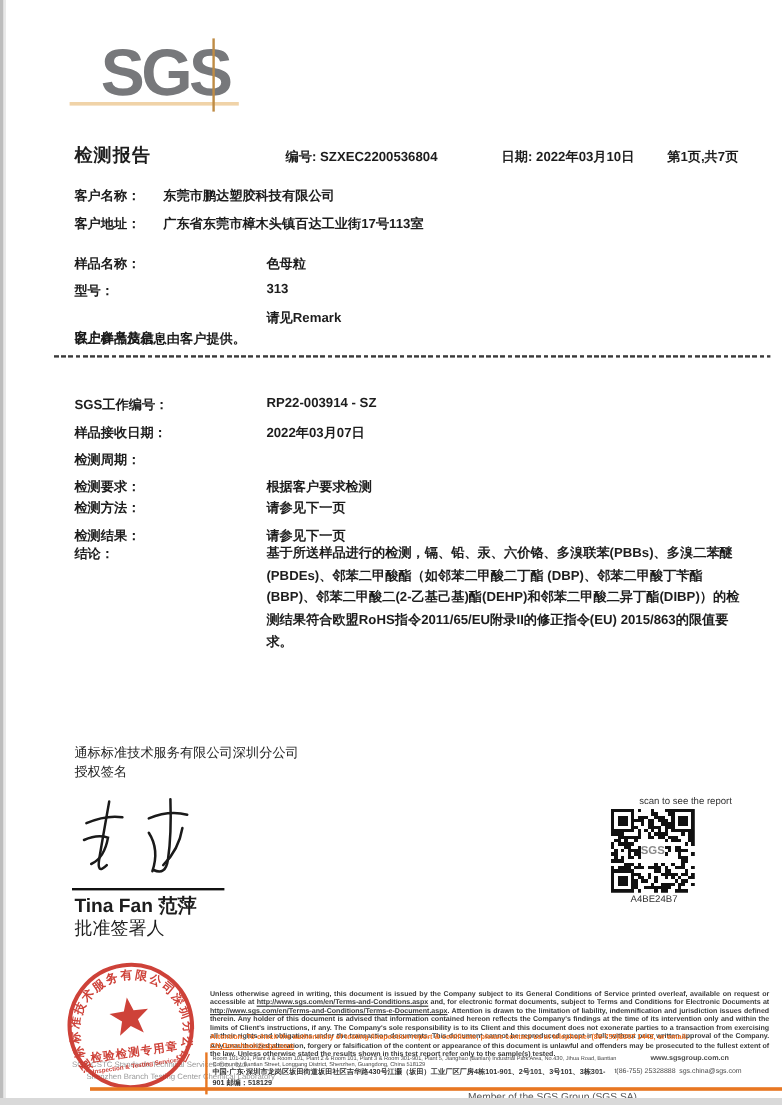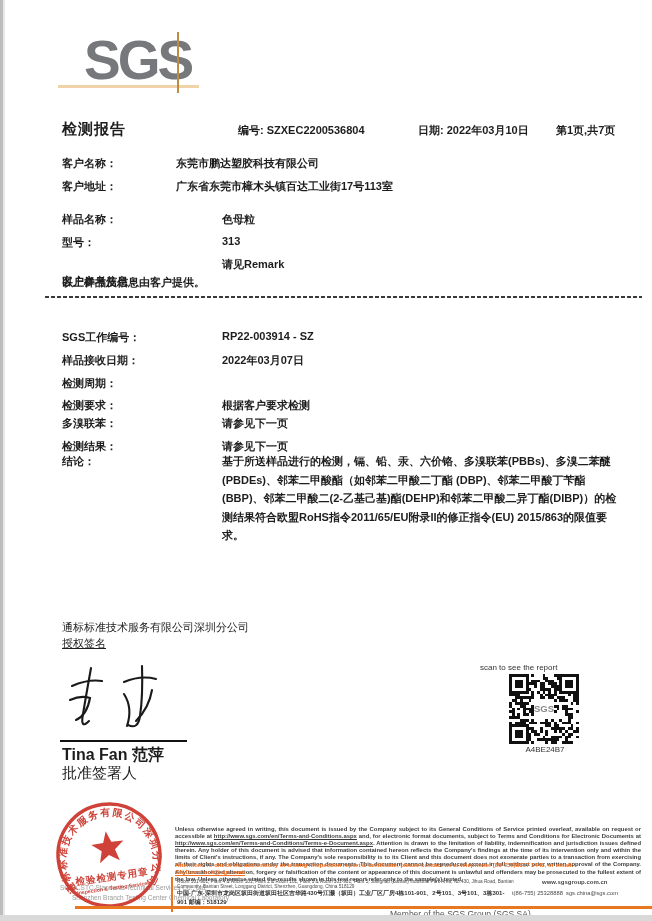--- a/index.html
+++ b/index.html
@@ -16,38 +16,38 @@
     color:#77787b;letter-spacing:-3px;font-family:"Liberation Sans","DejaVu Sans",sans-serif;}
   .logo-hline{position:absolute;left:58px;top:85px;width:141px;height:3px;background:#f0d3a8;}
   .logo-vline{position:absolute;left:177px;top:32px;width:2px;height:61px;background:#bf8c45;}
 
   .title{position:absolute;left:62px;top:120px;font-size:15px;font-weight:bold;letter-spacing:1px;}
   .hmeta{position:absolute;top:123px;font-size:11px;font-weight:bold;}
   .m-no{left:238px;} .m-date{left:418px;} .m-page{left:556px;}
 
   .lbl{position:absolute;left:62px;font-size:11px;font-weight:bold;}
   .val{position:absolute;font-size:11px;font-weight:bold;}
-  .v1{left:136px;margin-left:40px;} .v2{left:222px;}
+  .v1{left:136px;} .v2{left:222px;}
 
   .dashes{position:absolute;left:45px;top:296px;width:597px;height:2px;
     background:repeating-linear-gradient(to right,#3a3a3a 0 4px,transparent 4px 6px);}
 
   .conclusion{position:absolute;left:222px;top:452px;width:396px;font-size:11px;
     font-weight:bold;line-height:18.5px;}
 
   
   .sig-company{position:absolute;left:62px;top:620px;font-size:11px;}
-  .sig-auth{position:absolute;left:62px;top:636px;font-size:11px;text-decoration:underline;}
+  .sig-auth{position:absolute;left:62px;top:636px;font-size:11px;}
   .sig-draw{position:absolute;left:58px;top:660px;}
   .sig-line{position:absolute;left:60px;top:740px;width:127px;height:2px;background:#111;}
   .sig-name{position:absolute;left:62px;top:745px;font-size:16px;font-weight:bold;}
   .sig-title{position:absolute;left:62px;top:764px;font-size:15px;}
 
   
-  .qr-caption{position:absolute;left:480px;top:663px;width:130px;text-align:left;font-size:8px;color:#333;}
+  .qr-caption{position:absolute;left:480px;top:663px;width:130px;text-align:right;font-size:8px;color:#333;}
   .qr-box{position:absolute;left:509px;top:674px;width:70px;height:70px;}
   .qr-code-text{position:absolute;left:480px;top:745px;width:130px;text-align:center;font-size:8px;color:#333;}
 
   
   .gray-co1{position:absolute;left:60px;top:884px;font-size:6.5px;color:#9a9a9a;width:200px;}
   .gray-co2{position:absolute;left:72px;top:894px;font-size:6.5px;color:#9a9a9a;width:200px;}
   .stamp{position:absolute;left:33px;top:786px;opacity:.88;}
   .disclaimer{position:absolute;left:175px;top:826px;width:466px;font-size:5.9px;line-height:7.1px;
     color:#3c3c3c;text-align:justify;font-weight:bold;}
   .disclaimer a{color:#3c3c3c;text-decoration:underline;}
@@ -94,21 +94,21 @@
 
   <div class="dashes"></div>
 
   <div class="lbl" style="top:330px">SGS工作编号：</div>
   <div class="val v2" style="top:330px">RP22-003914 - SZ</div>
   <div class="lbl" style="top:353px">样品接收日期：</div>
   <div class="val v2" style="top:353px">2022年03月07日</div>
   <div class="lbl" style="top:376px">检测周期：</div>
   <div class="lbl" style="top:398px">检测要求：</div>
   <div class="val v2" style="top:398px">根据客户要求检测</div>
-  <div class="lbl" style="top:416px">多溴联苯：</div>
+  <div class="lbl" style="top:416px">检测方法：</div>
   <div class="val v2" style="top:416px">请参见下一页</div>
   <div class="lbl" style="top:439px">检测结果：</div>
   <div class="val v2" style="top:439px">请参见下一页</div>
 
   <div class="lbl" style="top:454px">结论：</div>
   <div class="conclusion">基于所送样品进行的检测，镉、铅、汞、六价铬、多溴联苯(PBBs)、多溴二苯醚(PBDEs)、邻苯二甲酸酯（如邻苯二甲酸二丁酯 (DBP)、邻苯二甲酸丁苄酯(BBP)、邻苯二甲酸二(2-乙基己基)酯(DEHP)和邻苯二甲酸二异丁酯(DIBP)）的检测结果符合欧盟RoHS指令2011/65/EU附录II的修正指令(EU) 2015/863的限值要求。</div>
 
   <div class="sig-company">通标标准技术服务有限公司深圳分公司</div>
   <div class="sig-auth">授权签名</div>
   <svg class="sig-draw" width="150" height="82" viewBox="0 0 150 82">

